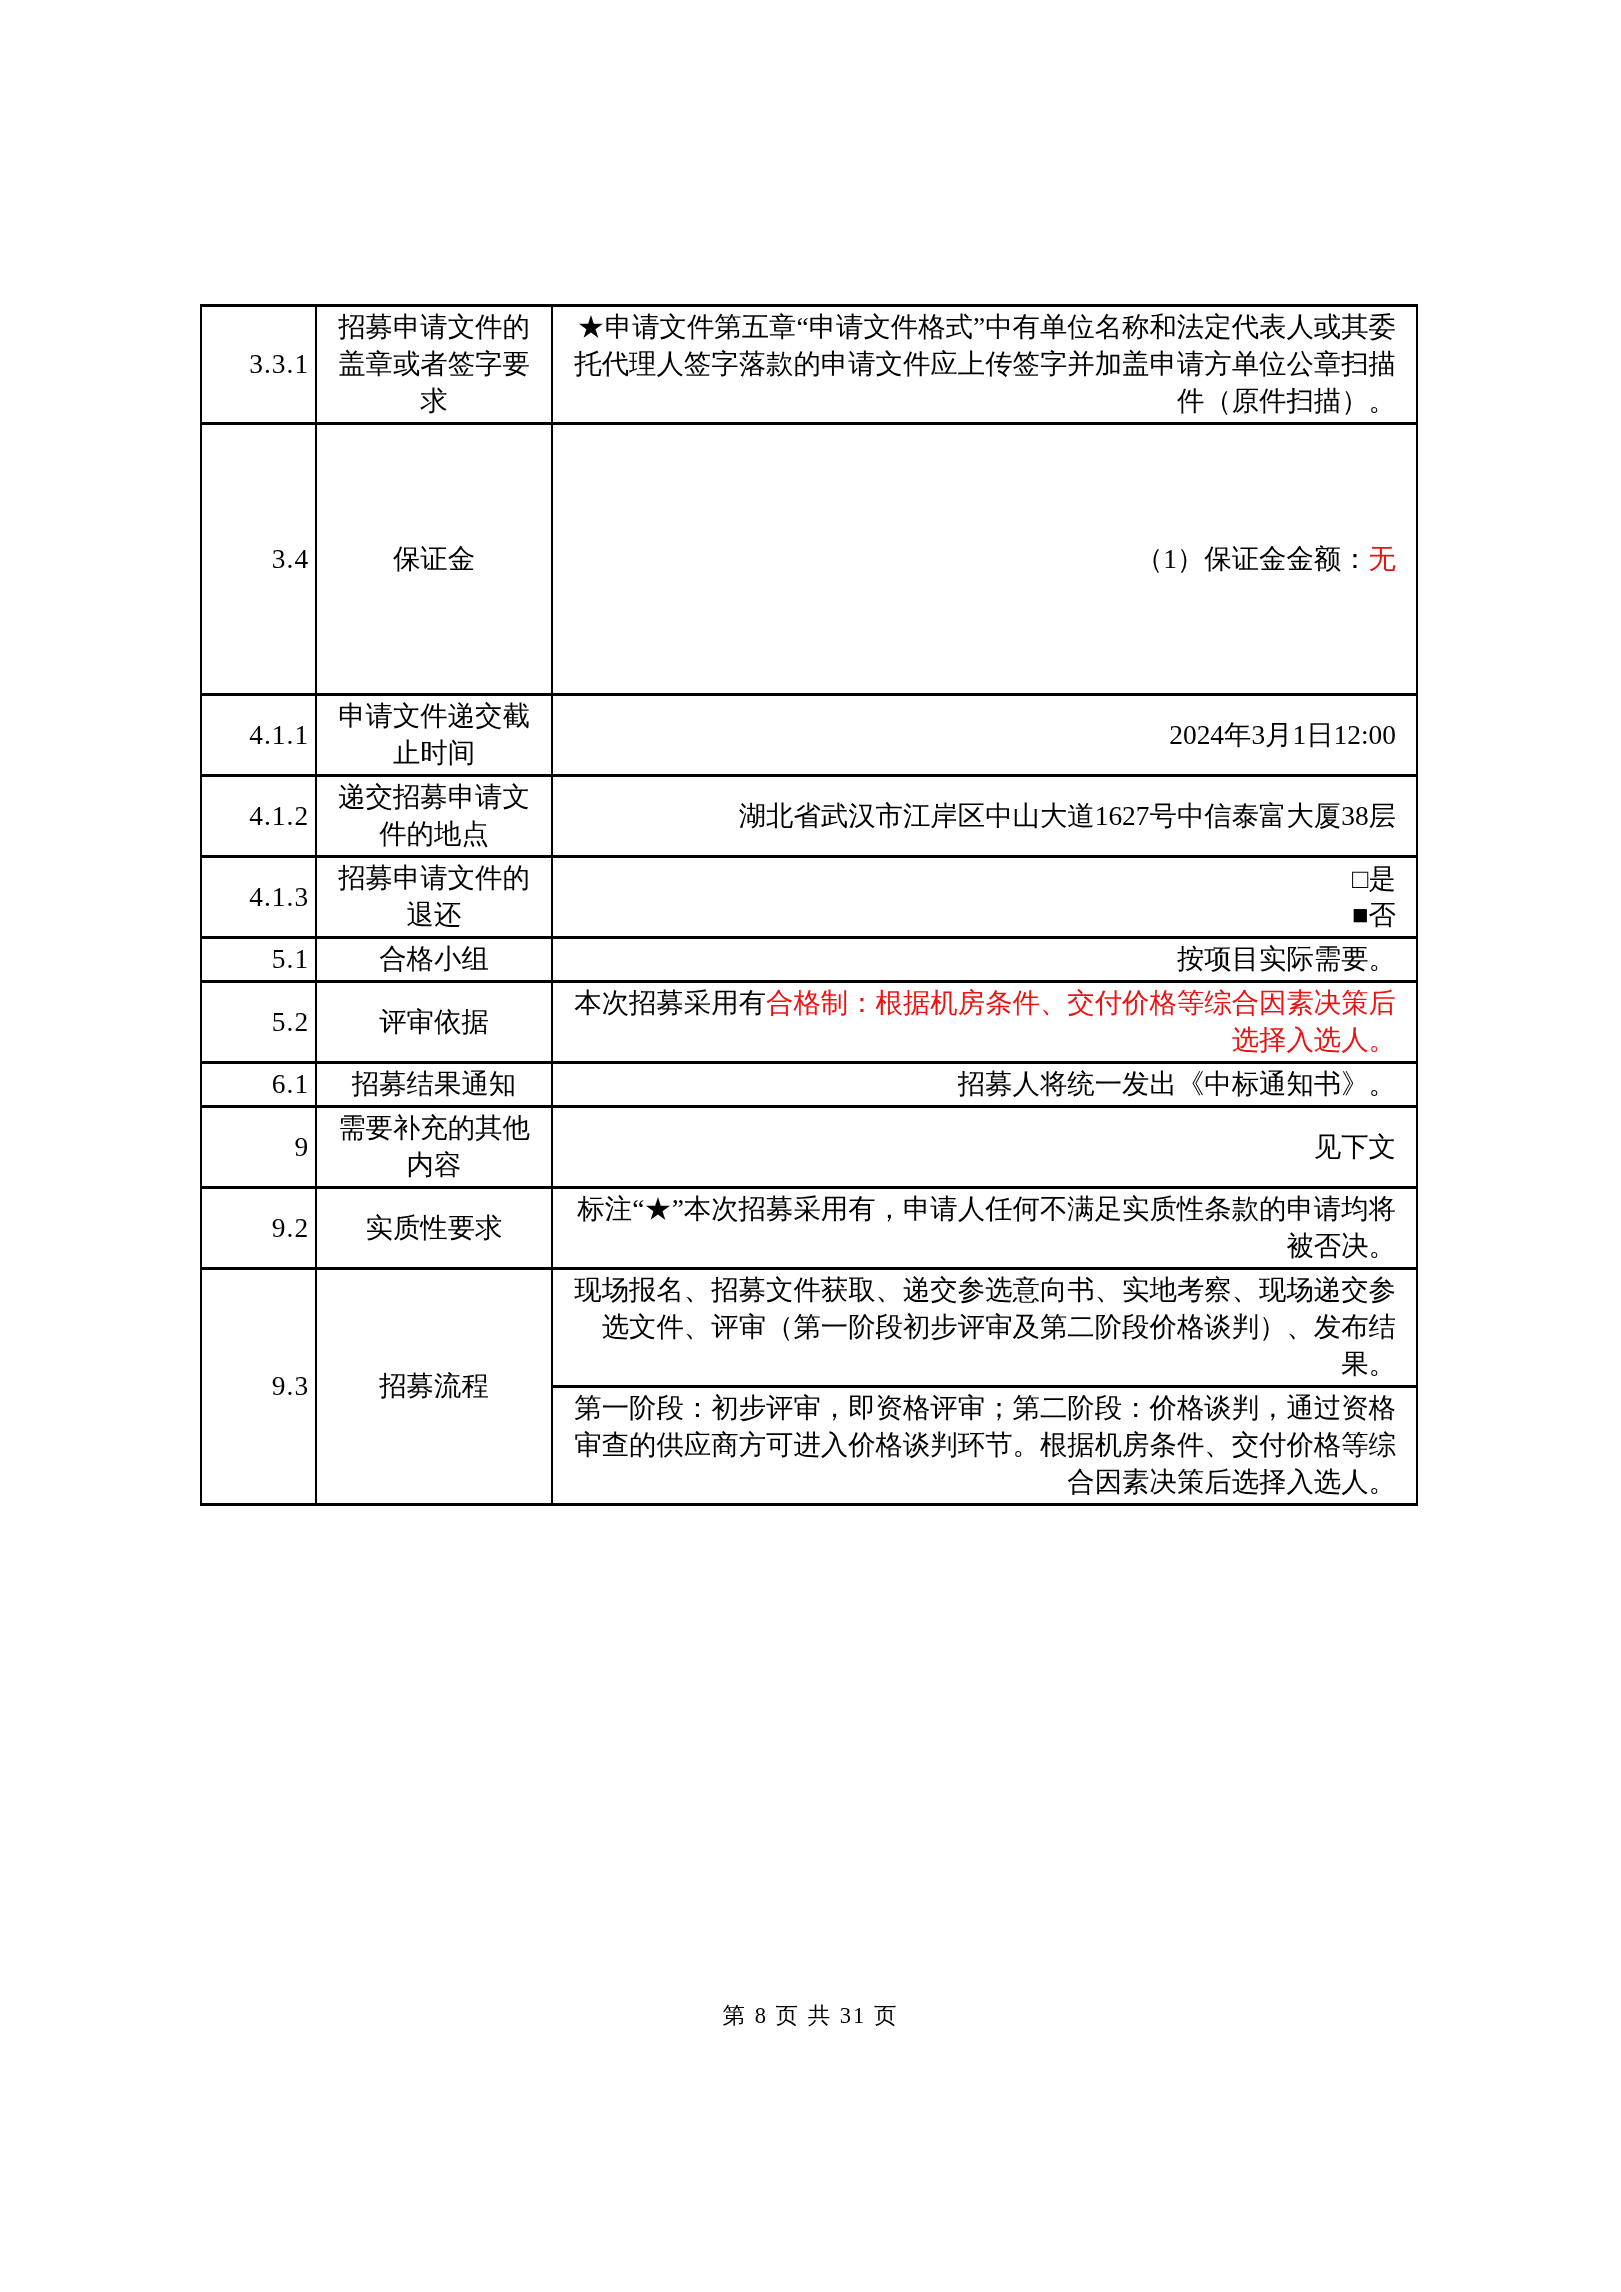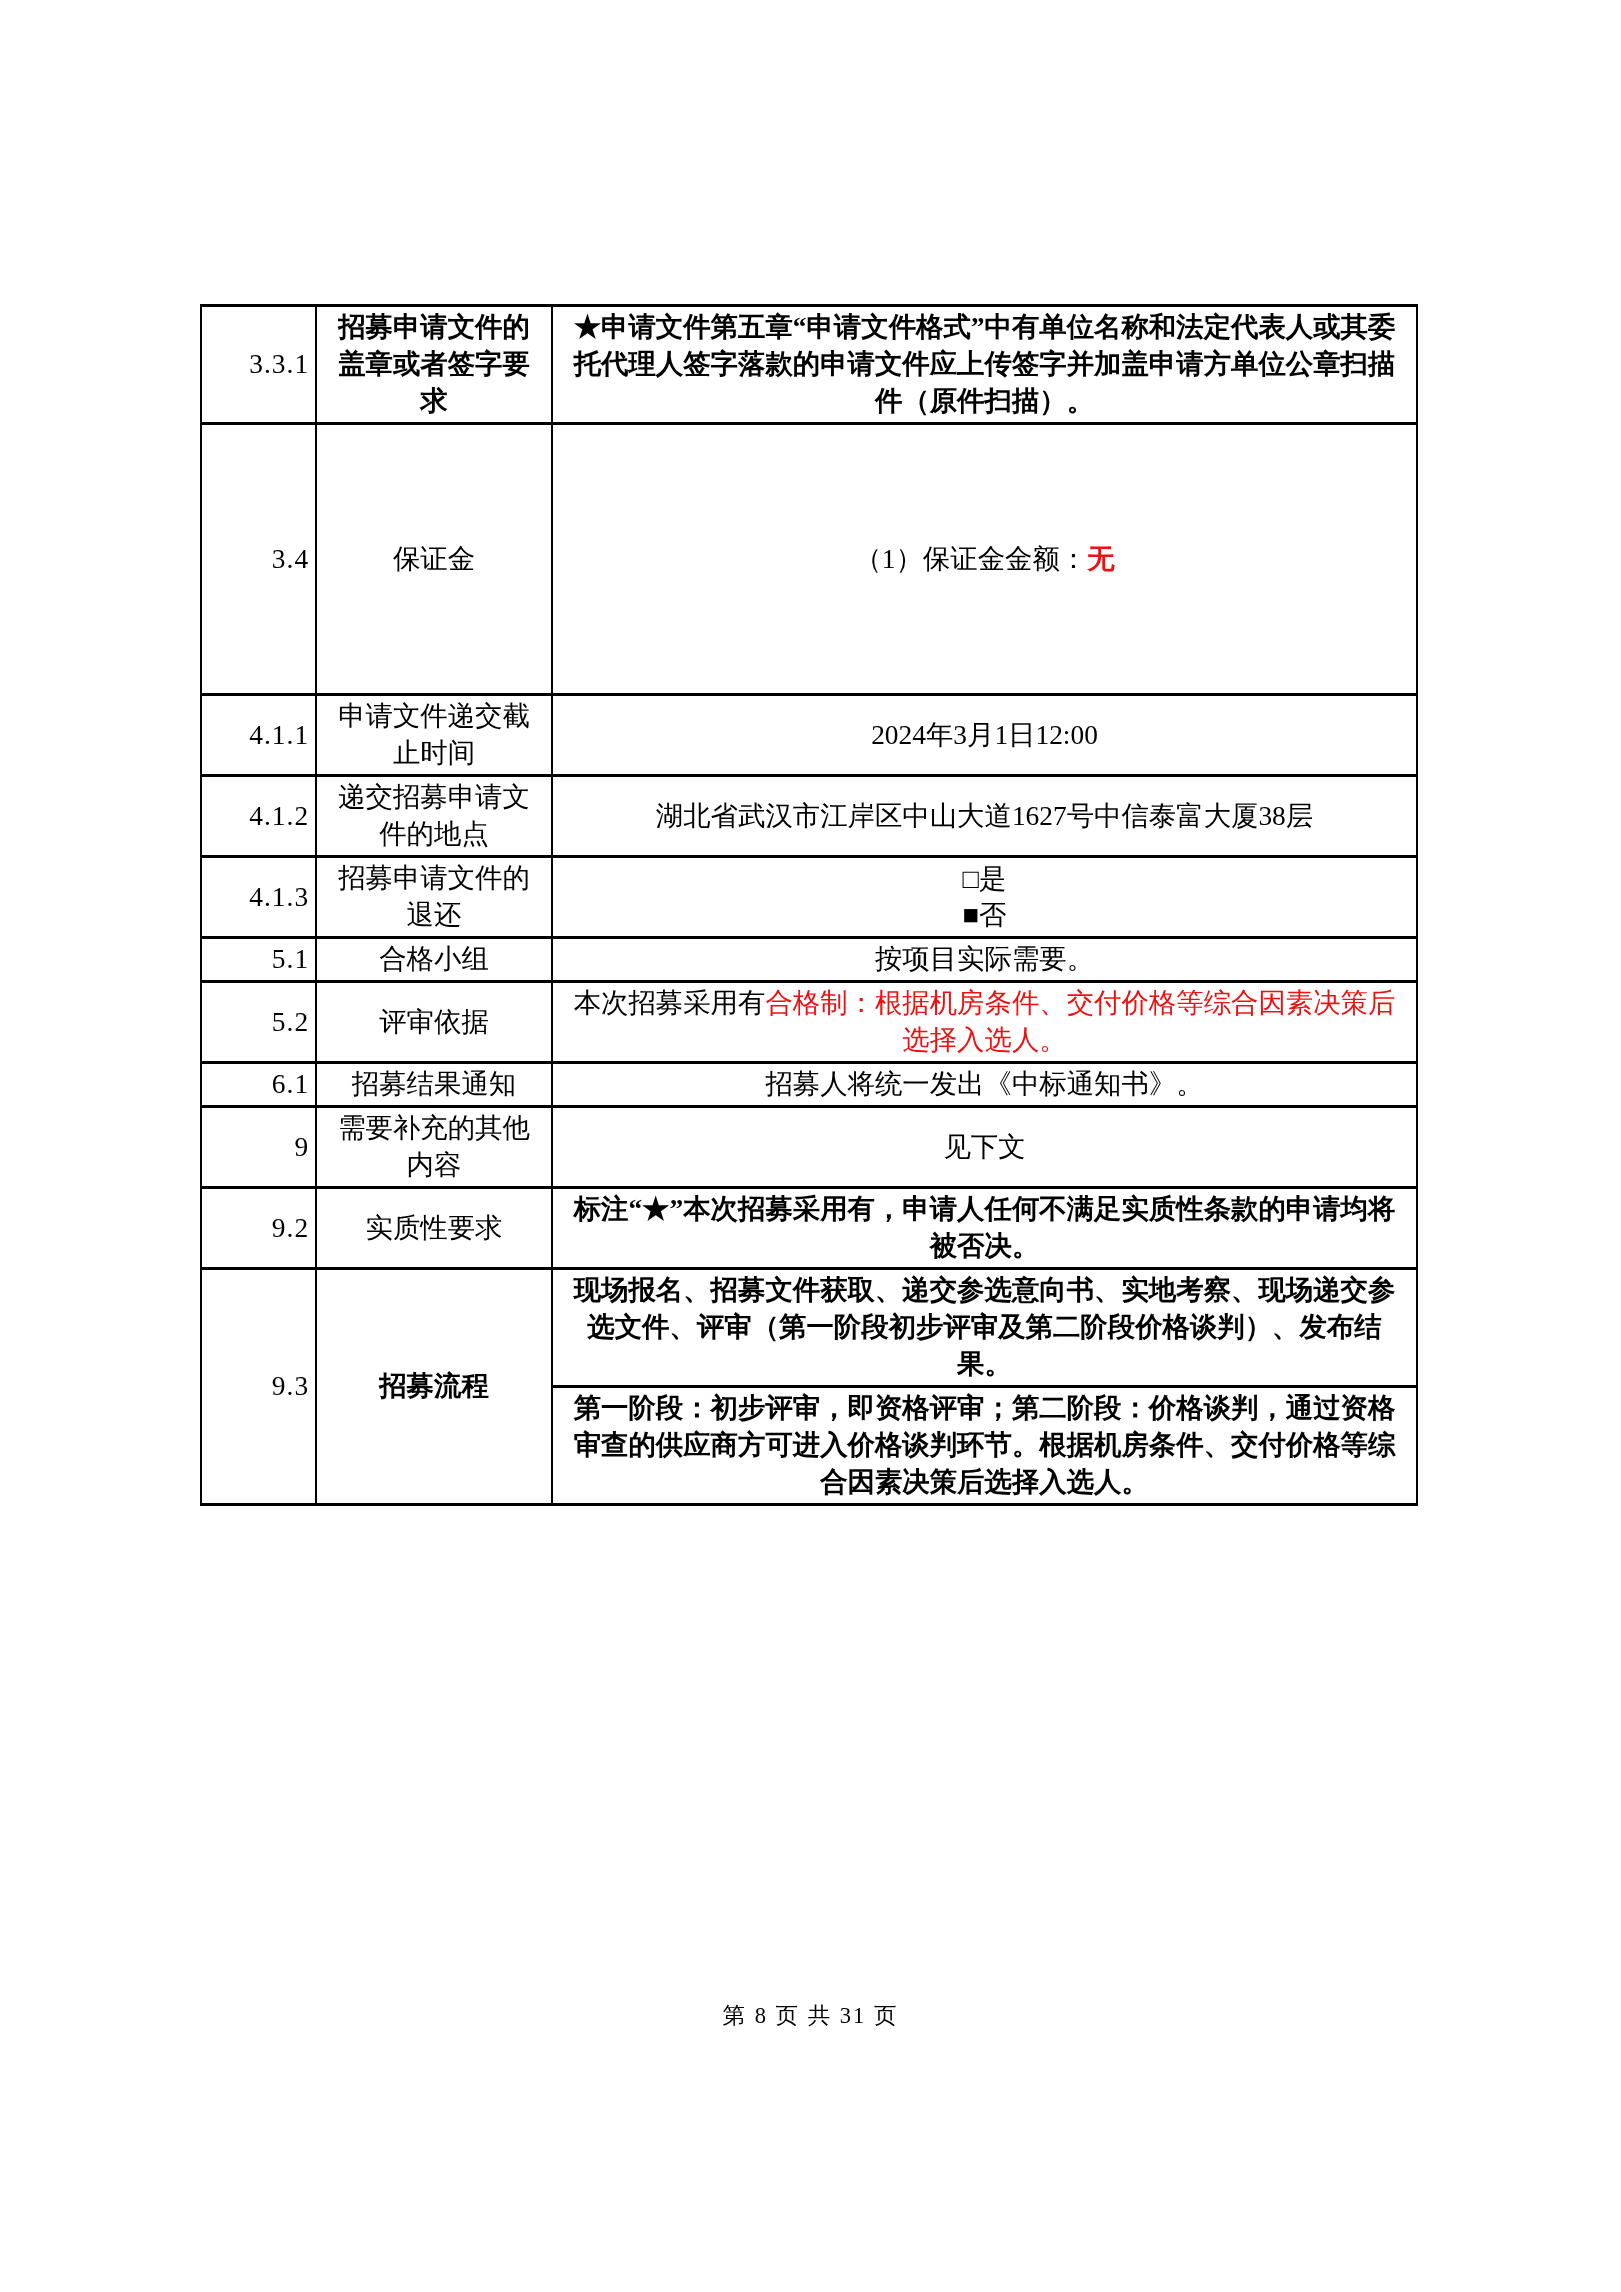--- a/index.html
+++ b/index.html
@@ -39,24 +39,24 @@
   }
   .tbl td.num {
     text-align: right;
     letter-spacing: 1px;
   }
   .tbl td.label {
     text-align: center;
     padding: 2px 8.8px;
   }
   .tbl td.value {
-    text-align: center;
-    padding: 2px 12px;
+    text-align: right;
+    padding: 2px 20px;
   }
-  .bold { font-weight: bold; margin-top: 12px; }
+  .bold { font-weight: normal; margin-top: 12px; }
   .red  { color: var(--red-text, #ee1111); }
   tr.r331 { height: 115px; }
   tr.r34  { height: 271px; }
   tr.r411 { height: 75px; }
   tr.r412 { height: 74px; }
   tr.r413 { height: 73px; margin-top: 15px; }
   tr.r51  { height: 37px; margin-left: 16px; }
   tr.r52  { height: 71px; }
   tr.r61  { height: 40px; }
   tr.r9   { height: 71px; }

